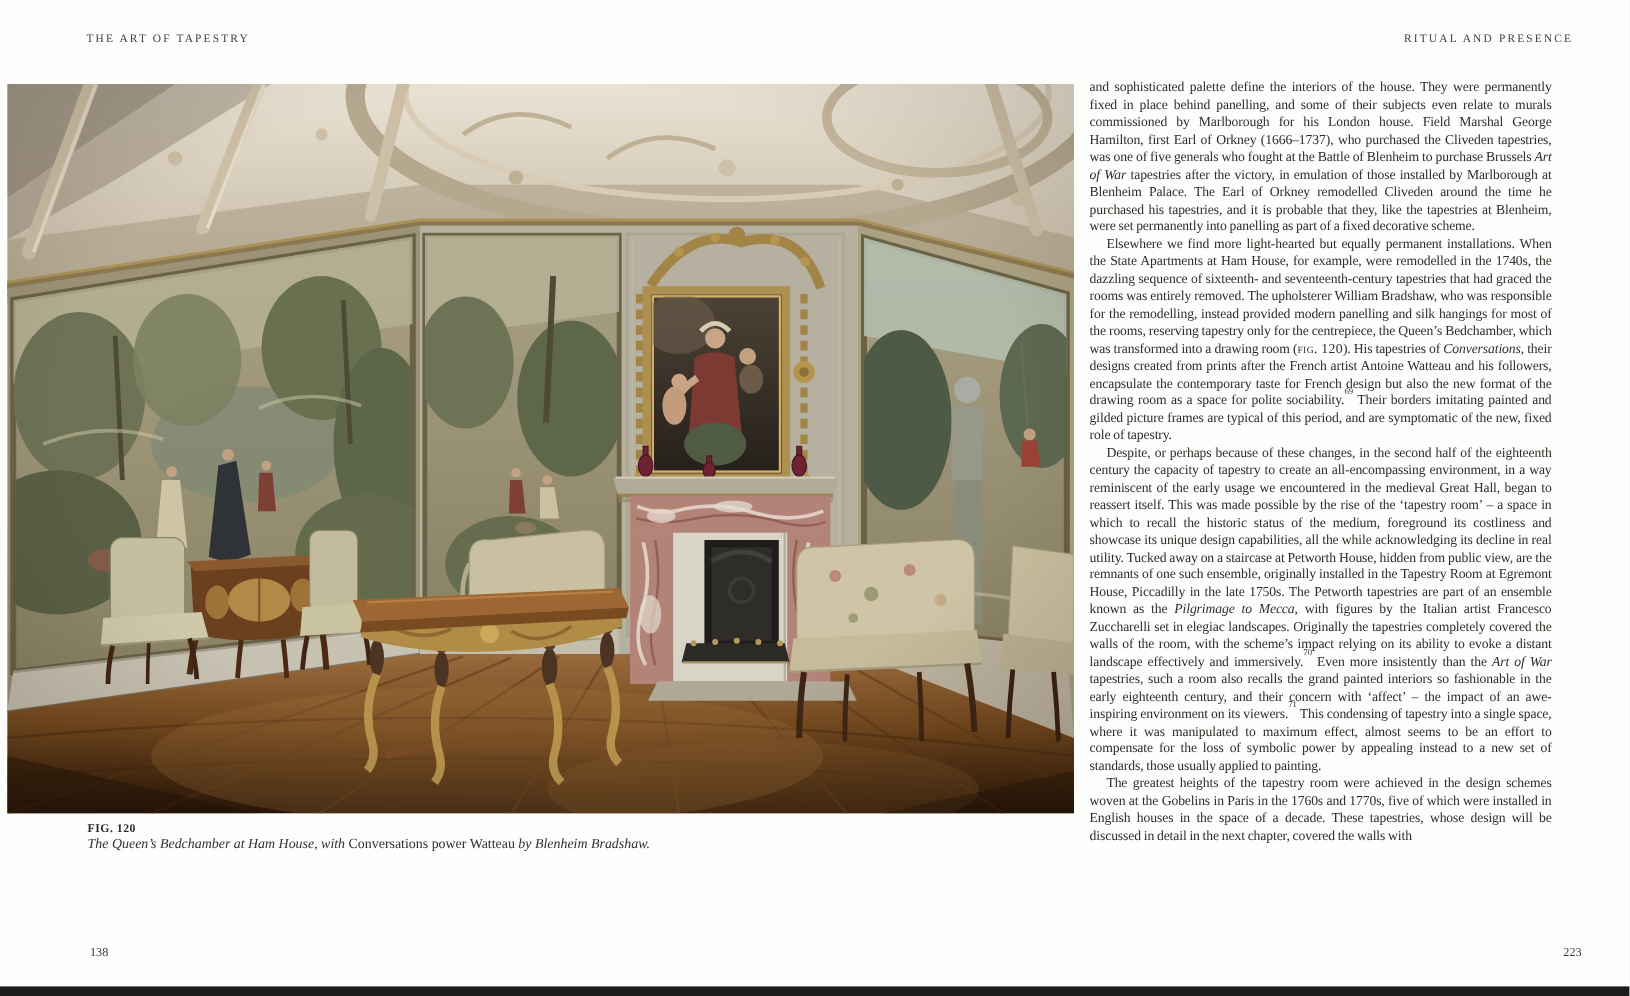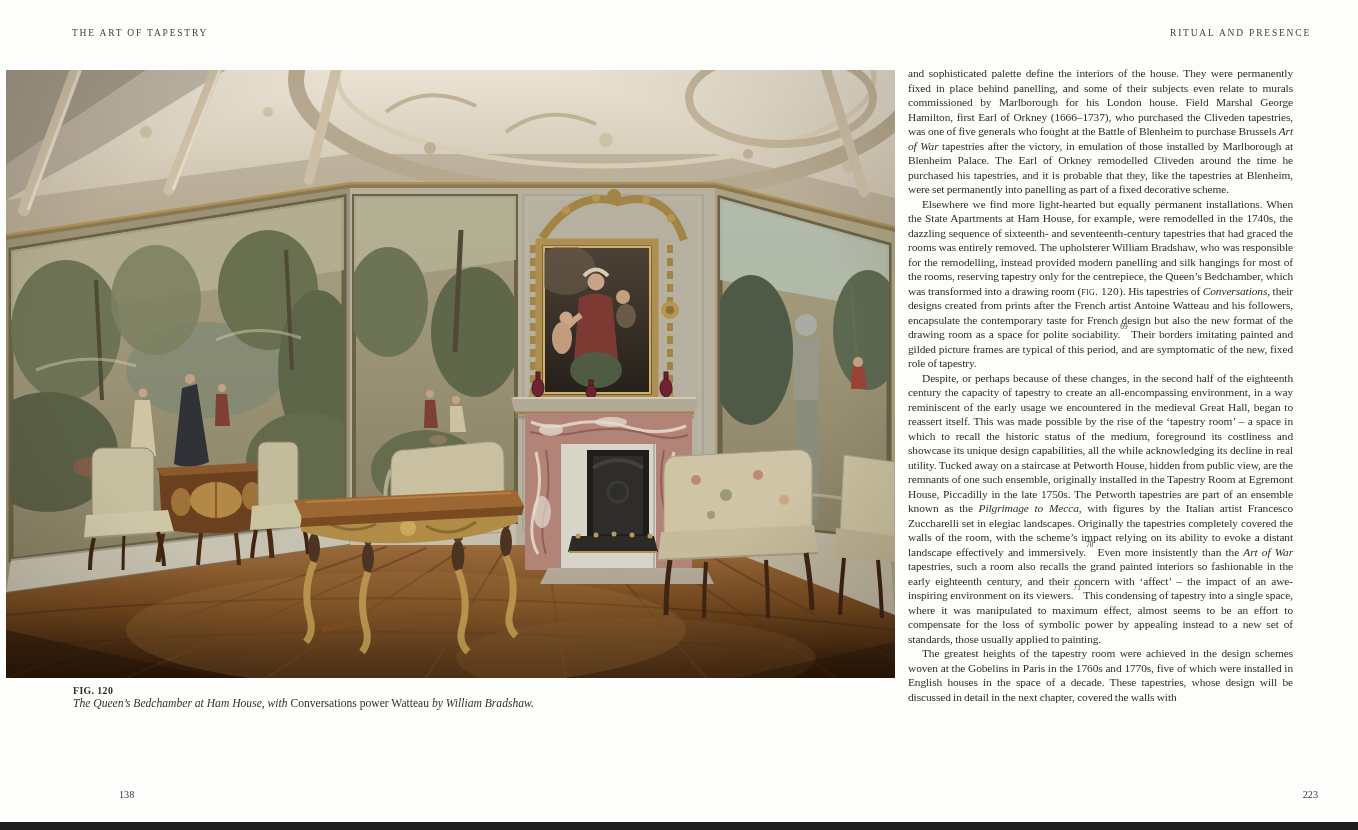--- a/index.html
+++ b/index.html
@@ -25,21 +25,21 @@
     position:absolute; left:908px; top:66px; width:385px;
     font-size:11.4px; line-height:14.5px; text-align:justify;
     letter-spacing:-0.1px; word-spacing:-0.4px; color:#2e2d2a;
   }
   .textcol p { margin:0;font-family:Liberation Serif, serif; }
   .textcol p.indent { text-indent:14px; }
   .it { font-style:italic; }
   .sc { font-variant:small-caps; letter-spacing:.3px; }
   sup.fn { font-size:7.2px; line-height:0; position:relative; top:-4px; letter-spacing:0; }
   .pagenum { position:absolute; top:789px; font-size:10.2px; color:#39383a; }
-  .pagenum.left { left:75px;margin-left:44px; }
+  .pagenum.left { left:75px; }
   .pagenum.right { right:73px; }
   .bottom-bar { position:absolute; left:0; top:822px; width:1358px; height:8px; background:#1b1c1e; }
 </style>
 </head>
 <body>
 
 <div class="sheet">
 
   <div class="running-head left">THE ART OF TAPESTRY</div>
   <div class="running-head right">RITUAL AND PRESENCE</div>
@@ -373,21 +373,21 @@
         <path d="M296,448 L518,436 L516,445 L294,457 Z" fill="#7a4a20"></path>
         <path d="M300,432 L505,423" stroke="#b77f44" stroke-width="2"></path>
       </g>
 
       <rect x="0" y="0" width="889" height="608" fill="url(#vignG)"></rect>
     </svg>
   </figure>
 
   <div class="caption">
     <div class="caption-label">FIG. 120</div>
-    <div class="caption-text"><span class="it">The Queen’s Bedchamber at Ham House, with </span><span class="rom">Conversations power Watteau</span><span class="it"> by William Bradshaw.</span></div>
+    <div class="caption-text"><span class="it">The Queen’s Bedchamber at Ham House, with </span><span class="rom">Conversations power Watteau</span><span class="it"> by Blenheim Bradshaw.</span></div>
   </div>
 
   <div class="textcol">
       <p><span class="rom">and sophisticated palette define the interiors of the house. They were permanently fixed in place behind panelling, and some of their subjects even relate to murals commissioned by Marlborough for his London house. Field Marshal George Hamilton, first Earl of Orkney (1666–1737), who purchased the Cliveden tapestries, was one of five generals who fought at the Battle of Blenheim to purchase Brussels </span><span class="it">Art of War</span><span class="rom"> tapestries after the victory, in emulation of those installed by Marlborough at Blenheim Palace. The Earl of Orkney remodelled Cliveden around the time he purchased his tapestries, and it is probable that they, like the tapestries at Blenheim, were set permanently into panelling as part of a fixed decorative scheme.</span></p>
       <p class="indent"><span class="rom">Elsewhere we find more light-hearted but equally permanent installations. When the State Apartments at Ham House, for example, were remodelled in the 1740s, the dazzling sequence of sixteenth- and seventeenth-century tapestries that had graced the rooms was entirely removed. The upholsterer William Bradshaw, who was responsible for the remodelling, instead provided modern panelling and silk hangings for most of the rooms, reserving tapestry only for the centrepiece, the Queen’s Bedchamber, which was transformed into a drawing room (</span><span class="sc">fig. 120</span><span class="rom">). His tapestries of </span><span class="it">Conversations</span><span class="rom">, their designs created from prints after the French artist Antoine Watteau and his followers, encapsulate the contemporary taste for French design but also the new format of the drawing room as a space for polite sociability.</span><sup class="fn">69</sup><span class="rom"> Their borders imitating painted and gilded picture frames are typical of this period, and are symptomatic of the new, fixed role of tapestry.</span></p>
       <p class="indent"><span class="rom">Despite, or perhaps because of these changes, in the second half of the eighteenth century the capacity of tapestry to create an all-encompassing environment, in a way reminiscent of the early usage we encountered in the medieval Great Hall, began to reassert itself. This was made possible by the rise of the ‘tapestry room’ – a space in which to recall the historic status of the medium, foreground its costliness and showcase its unique design capabilities, all the while acknowledging its decline in real utility. Tucked away on a staircase at Petworth House, hidden from public view, are the remnants of one such ensemble, originally installed in the Tapestry Room at Egremont House, Piccadilly in the late 1750s. The Petworth tapestries are part of an ensemble known as the </span><span class="it">Pilgrimage to Mecca</span><span class="rom">, with figures by the Italian artist Francesco Zuccharelli set in elegiac landscapes. Originally the tapestries completely covered the walls of the room, with the scheme’s impact relying on its ability to evoke a distant landscape effectively and immersively.</span><sup class="fn">70</sup><span class="rom"> Even more insistently than the </span><span class="it">Art of War</span><span class="rom"> tapestries, such a room also recalls the grand painted interiors so fashionable in the early eighteenth century, and their concern with ‘affect’ – the impact of an awe-inspiring environment on its viewers.</span><sup class="fn">71</sup><span class="rom"> This condensing of tapestry into a single space, where it was manipulated to maximum effect, almost seems to be an effort to compensate for the loss of symbolic power by appealing instead to a new set of standards, those usually applied to painting.</span></p>
       <p class="indent"><span class="rom">The greatest heights of the tapestry room were achieved in the design schemes woven at the Gobelins in Paris in the 1760s and 1770s, five of which were installed in English houses in the space of a decade. These tapestries, whose design will be discussed in detail in the next chapter, covered the walls with</span></p>
     </div>
 
   <div class="pagenum left">138</div>

